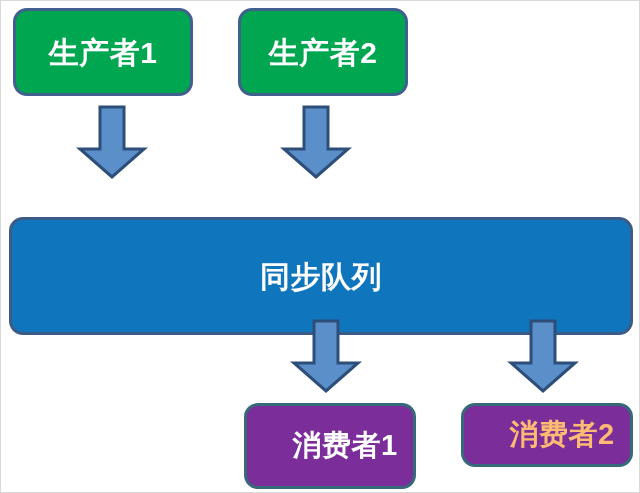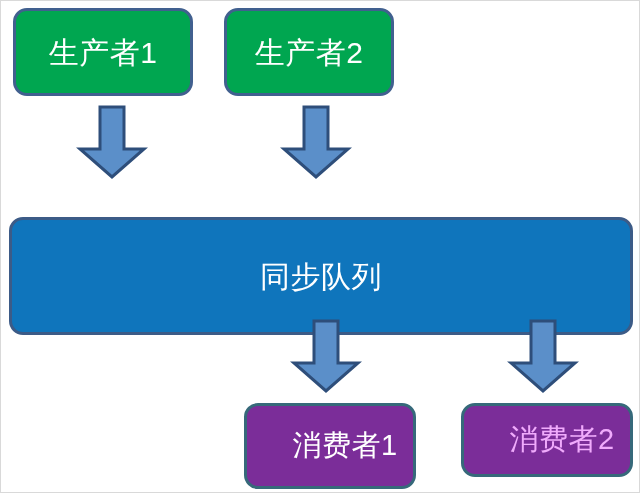--- a/index.html
+++ b/index.html
@@ -28,20 +28,21 @@
     display: flex;
     align-items: center;
     justify-content: center;
     border-style: solid;
     border-width: 3px;
     color: #ffffff;
     text-align: center;
     line-height: 1.1;
     white-space: nowrap;
     letter-spacing: 0.5px;
+    font-weight: bold;
   }
 
   .node-producer {
     background: #00A650;
     border-color: #41608F;
     border-radius: 14px;
     font-size: 30px;
   }
 
   .node-queue {
@@ -69,21 +70,21 @@
     overflow: visible;
   }
 </style>
 </head>
 <body>
 
 <div id="canvas" style="background: rgb(255, 255, 255); border-color: rgb(217, 217, 217);">
 
   <div class="node node-producer" style="left: 12px; top: 7px; width: 180px; height: 88px; background: rgb(0, 166, 80); border-color: rgb(65, 96, 143); color: rgb(255, 255, 255);">生产者1</div>
 
-  <div class="node node-producer" style="left: 223px; top: 7px; width: 170px; height: 88px; background: rgb(0, 166, 80); border-color: rgb(65, 96, 143); color: rgb(255, 255, 255);">生产者2</div>
+  <div class="node node-producer" style="left: 237px; top: 7px; width: 170px; height: 88px; background: rgb(0, 166, 80); border-color: rgb(65, 96, 143); color: rgb(255, 255, 255);">生产者2</div>
 
   <div class="arrow" style="left: 77px; top: 104px; width: 68px; height: 74px;">
     <svg viewBox="0 0 68 74" width="68" height="74">
       <polygon points="22,2 46,2 46,44 66,44 34,72 2,44 22,44" stroke-width="3" stroke-linejoin="miter" fill="#5B8FC9" stroke="#2E4E7A"></polygon>
     </svg>
   </div>
 
   <div class="arrow" style="left: 281px; top: 104px; width: 68px; height: 74px;">
     <svg viewBox="0 0 68 74" width="68" height="74">
       <polygon points="22,2 46,2 46,44 66,44 34,72 2,44 22,44" stroke-width="3" stroke-linejoin="miter" fill="#5B8FC9" stroke="#2E4E7A"></polygon>
@@ -99,15 +100,15 @@
   </div>
 
   <div class="arrow" style="left: 508px; top: 318px; width: 68px; height: 74px;">
     <svg viewBox="0 0 68 74" width="68" height="74">
       <polygon points="22,2 46,2 46,44 66,44 34,72 2,44 22,44" stroke-width="3" stroke-linejoin="miter" fill="#5B8FC9" stroke="#2E4E7A"></polygon>
     </svg>
   </div>
 
   <div class="node node-consumer" style="left: 243px; top: 402px; width: 172px; height: 86px; background: rgb(123, 45, 153); border-color: rgb(54, 105, 122); color: rgb(255, 255, 255);">消费者1</div>
 
-  <div class="node node-consumer" style="left: 460px; top: 402px; width: 172px; height: 74px; background: rgb(123, 45, 153); border-color: rgb(54, 105, 122); color: #f0abfc;">消费者2</div>
+  <div class="node node-consumer" style="left: 460px; top: 402px; width: 172px; height: 64px; background: rgb(123, 45, 153); border-color: rgb(54, 105, 122); color: #fdba74;">消费者2</div>
 
 </div>
 
 </body></html>

